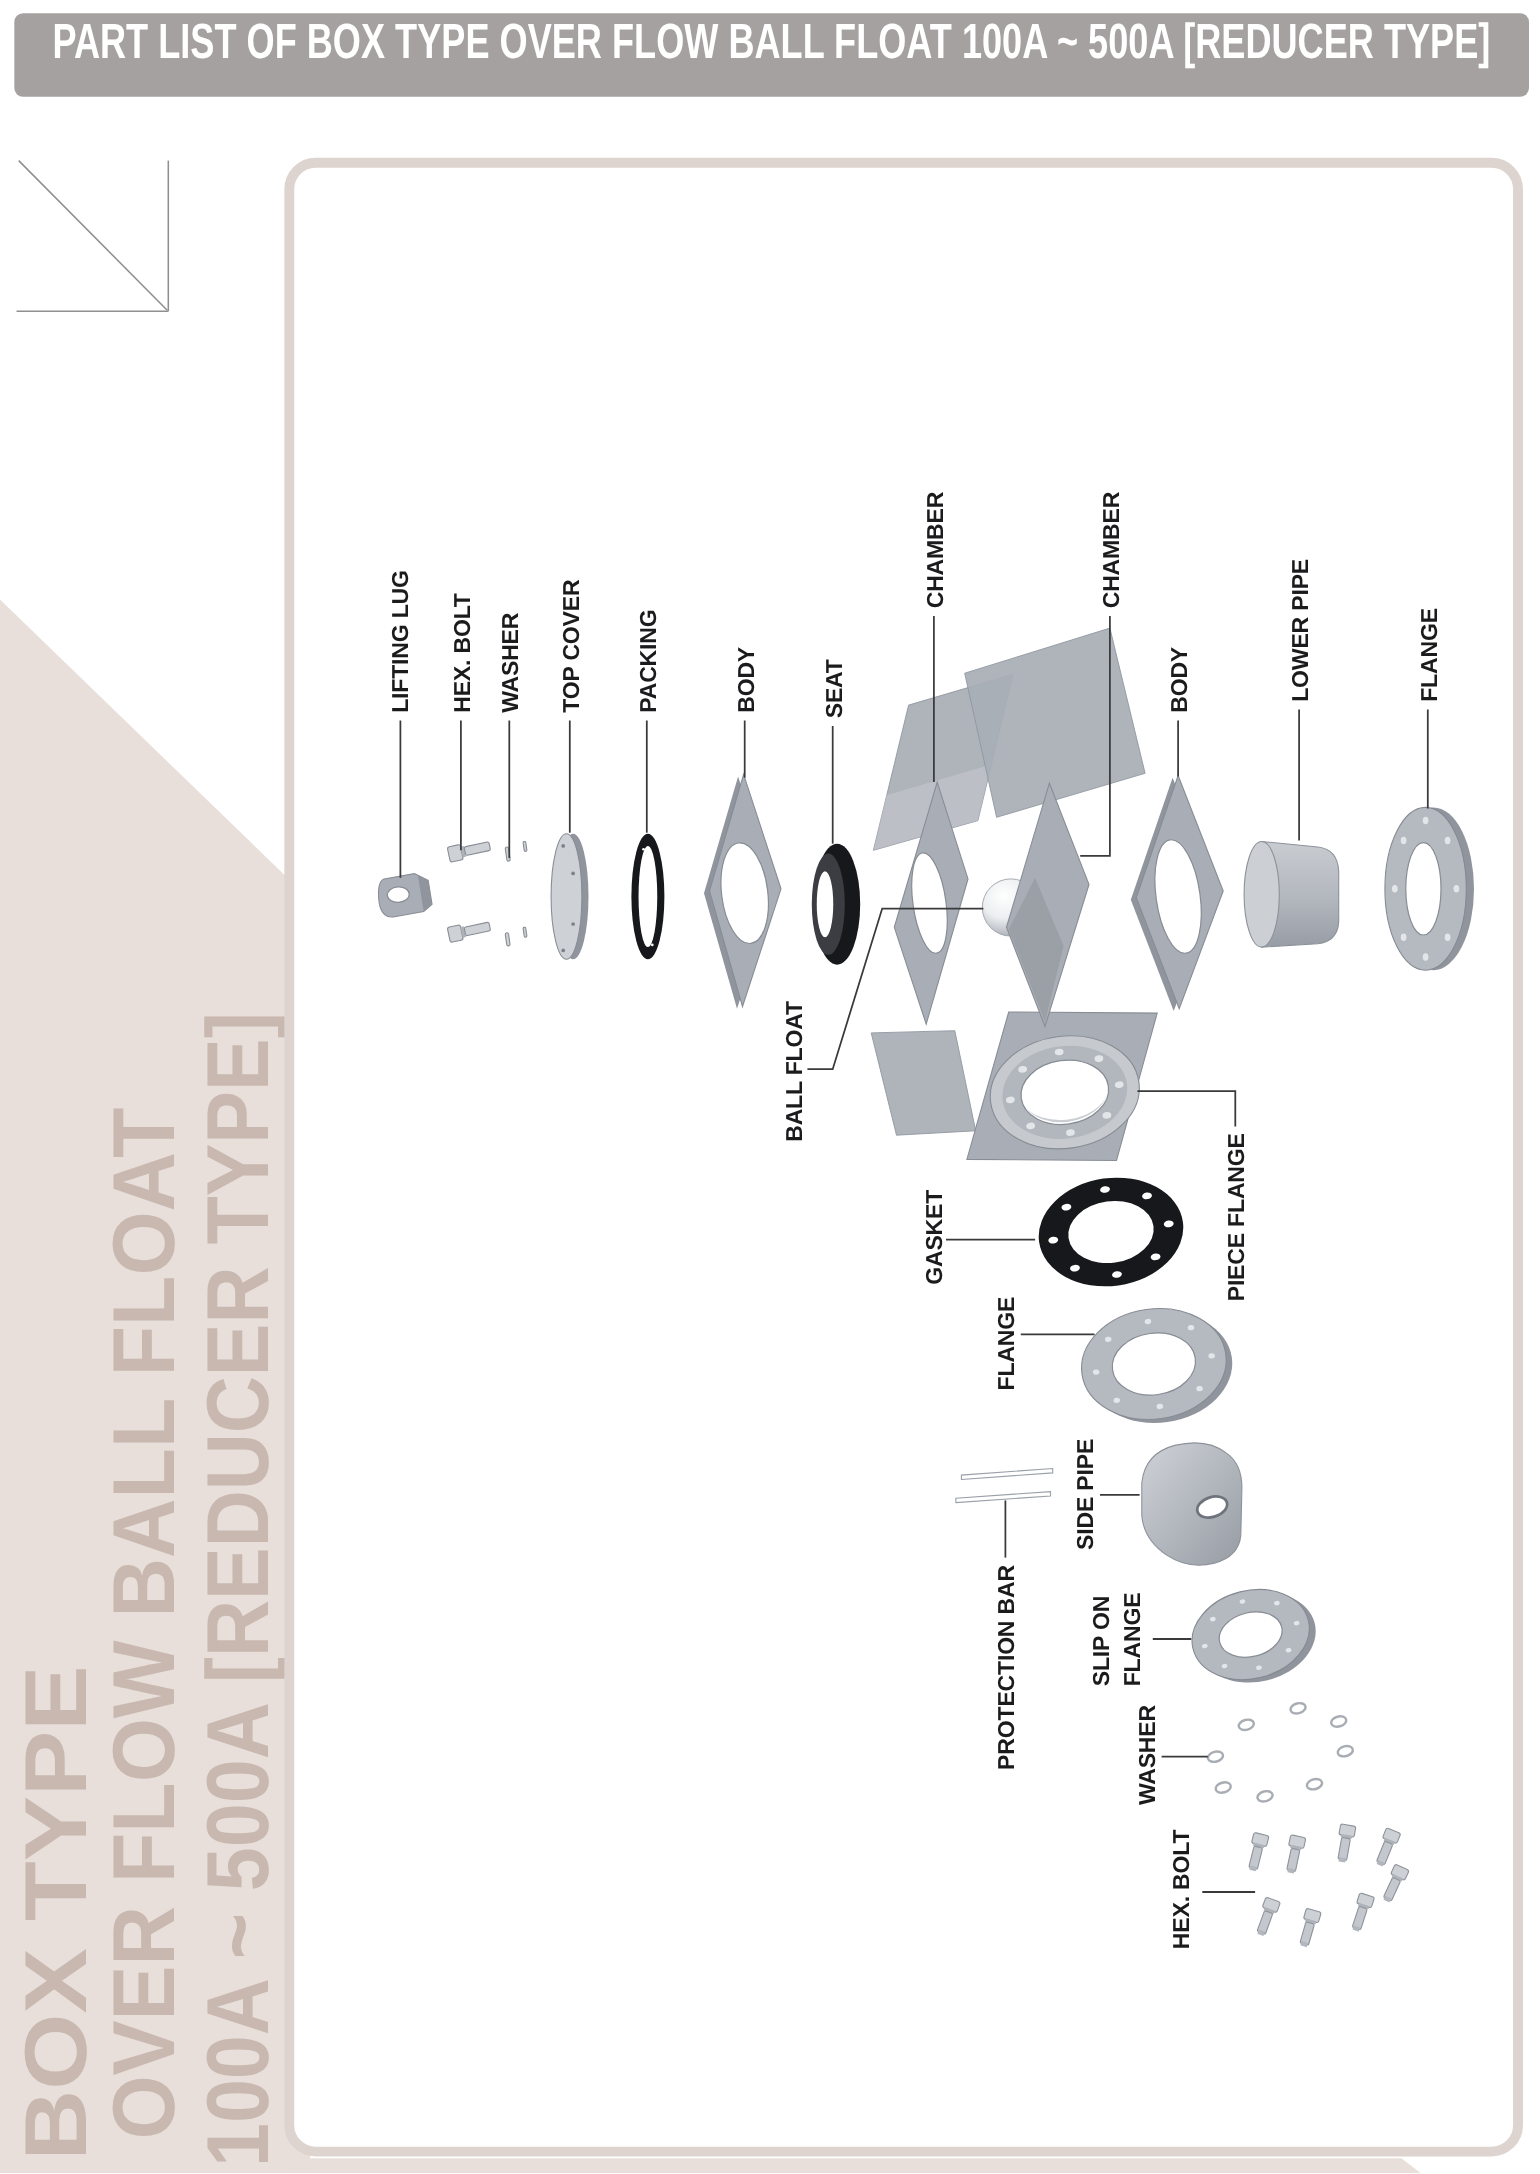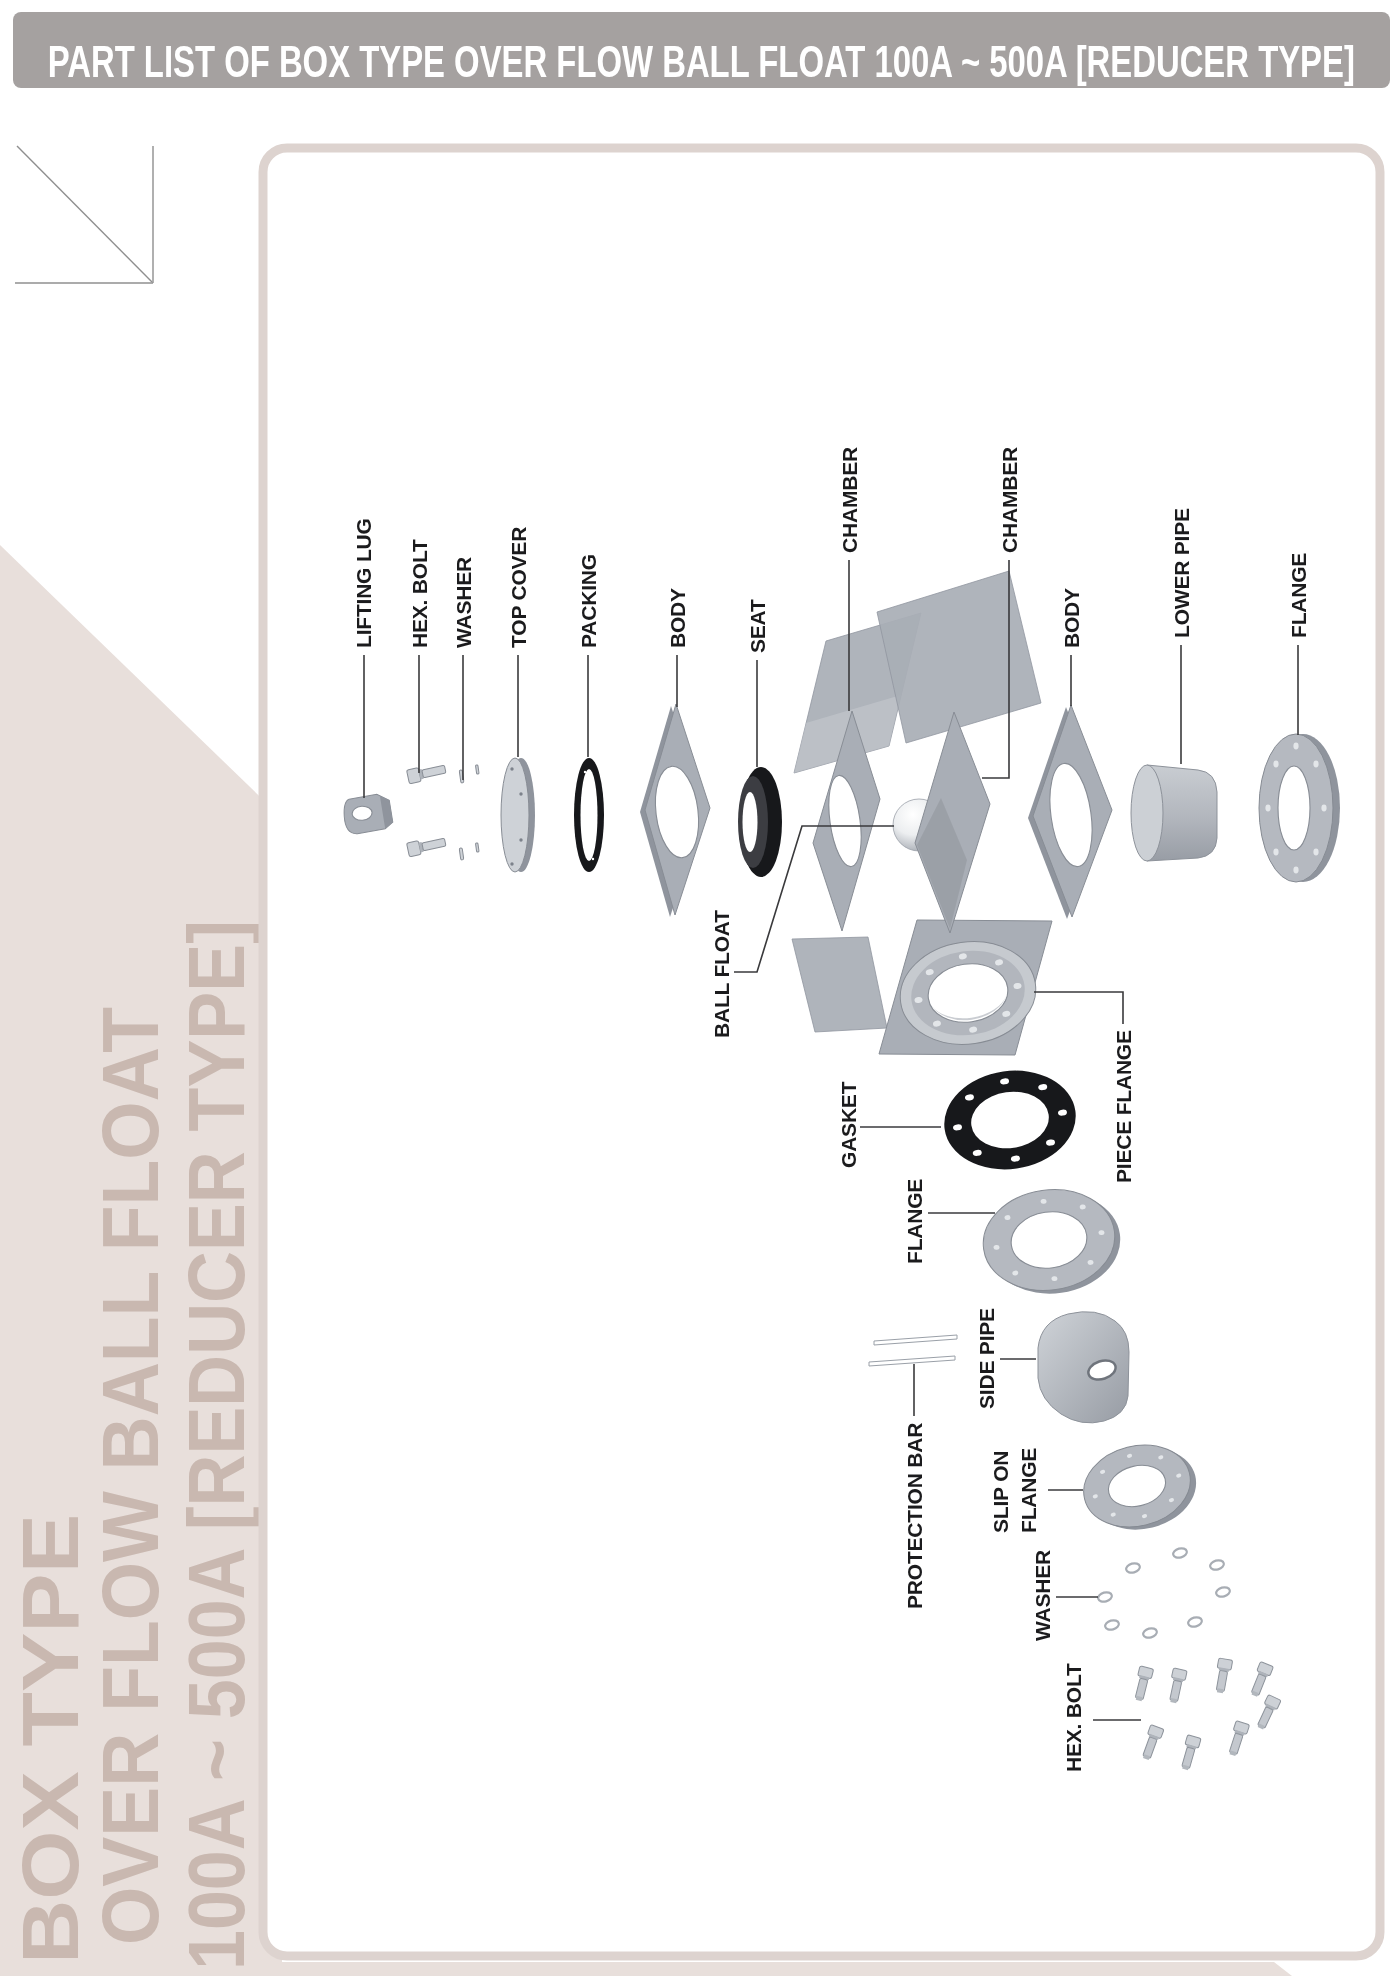--- a/index.html
+++ b/index.html
@@ -1,17 +1,17 @@
 <!DOCTYPE html>
 <html style="--paper: #ffffff; --header_bg: #a5a1a0; --header_text: #ffffff; --beige: #e8dfdb; --banner_text: #c9b8b0; --panel_border: #ddd3cf; --label_ink: #1b1b1d; --line_ink: #3a3a3c; --part_fill: #a9aeb6; --part_stroke: #888d95; --part_light: #ced2d7; --part_dark: #8f949d; --part_black: #17181b;"><head>
 <meta charset="utf-8">
 <style>
   html,body{margin:0;padding:0;background:#fff;}
   .page{position:relative;width:1400px;height:1976px;background:var(--paper,#fff);overflow:hidden;font-family:"Liberation Sans",sans-serif;}
-  .header{position:absolute;left:13px;top:12px;width:1377px;height:76px;background:var(--header_bg,#a5a1a0);border-radius:8px;display:flex;align-items:flex-end;justify-content:center;}
+  .header{position:absolute;left:13px;top:12px;width:1377px;height:76px;background:var(--header_bg,#a5a1a0);border-radius:8px;display:flex;align-items:flex-start;justify-content:center;}
   .header .title{color:var(--header_text,#fff);font-size:45px;font-weight:bold;white-space:nowrap;transform:scaleX(0.73);letter-spacing:0;}
   svg.scene{position:absolute;left:0;top:0;}
   .beige{fill:var(--beige,#e8dfdb);}
   .bannertext{fill:var(--banner_text,#c9b8b0);font-family:"Liberation Sans",sans-serif;font-weight:700;font-size:80px;}
   .panelrect{fill:#ffffff;stroke:var(--panel_border,#ddd3cf);stroke-width:9;}
   .corner{stroke:#8f8f8f;stroke-width:1.4;fill:none;}
   .pg{fill:var(--part_fill,#a9aeb6);stroke:var(--part_stroke,#888d95);stroke-width:1;}
   .pgl{fill:var(--part_light,#ced2d7);stroke:var(--part_stroke,#888d95);stroke-width:1;}
   .pgd{fill:var(--part_dark,#8f949d);stroke:none;}
   .blk{fill:var(--part_black,#17181b);stroke:none;}

